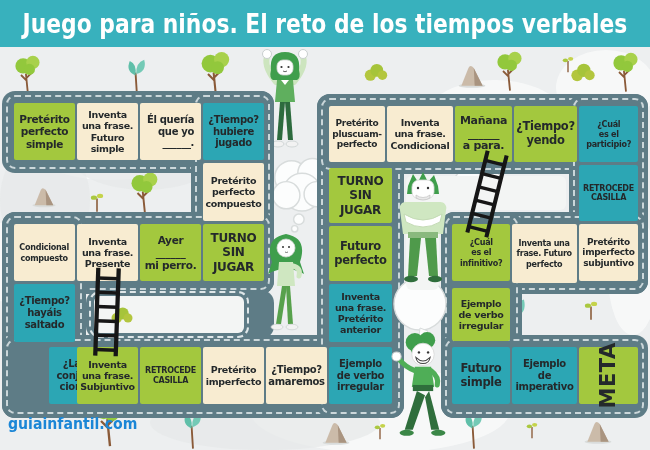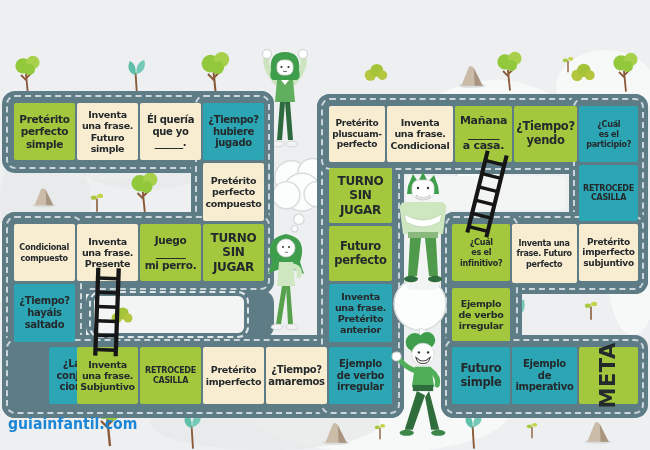--- a/index.html
+++ b/index.html
@@ -283,42 +283,42 @@
         <span>Pretérito
 perfecto
 simple</span>
       </div>
       <div class="cell cream" style="left: 77px; top: 103px; width: 61px; height: 57px; font-size: 9.5px;">
         <span>Inventa
 una frase.
 Futuro
 simple</span>
       </div>
-      <div class="cell cream" style="left: 140px; top: 103px; width: 61px; height: 57px; font-size: 10px;">
+      <div class="cell cream" style="left: 140px; top: 103px; width: 61px; height: 57px; font-size: 10px; text-align: right;">
         <span>Él quería
 que yo
 ______.</span>
       </div>
       <div class="cell teal" style="left: 203px; top: 103px; width: 61px; height: 57px; font-size: 10px;">
         <span>¿Tiempo?
 hubiere
 jugado</span>
       </div>
       <div class="cell cream" style="left: 203px; top: 163px; width: 61px; height: 58px; font-size: 9.5px;">
         <span>Pretérito
 perfecto
 compuesto</span>
       </div>
       <div class="cell green" style="left: 203px; top: 224px; width: 61px; height: 57px; font-size: 12px;">
         <span>TURNO
 SIN
 JUGAR</span>
       </div>
       <div class="cell green" style="left: 140px; top: 224px; width: 61px; height: 57px; font-size: 10.5px;">
-        <span>Juego
+        <span>Ayer
 ______
 mi perro.</span>
       </div>
       <div class="cell cream" style="left: 77px; top: 224px; width: 61px; height: 57px; font-size: 9.5px;">
         <span>Inventa
 una frase.
 Presente</span>
       </div>
       <div class="cell cream" style="left: 14px; top: 224px; width: 61px; height: 57px; font-size: 8.5px;">
         <span style="transform: scaleX(0.95);">Condicional
@@ -377,21 +377,21 @@
 perfecto</span>
       </div>
       <div class="cell cream" style="left: 387px; top: 106px; width: 66px; height: 56px; font-size: 9.5px;">
         <span>Inventa
 una frase.
 Condicional</span>
       </div>
       <div class="cell green" style="left: 455px; top: 106px; width: 57px; height: 56px; font-size: 11px;">
         <span>Mañana
 ______
-a casa.</span>
+a para.</span>
       </div>
       <div class="cell green" style="left: 514px; top: 106px; width: 63px; height: 56px; font-size: 11.5px;">
         <span>¿Tiempo?
 yendo</span>
       </div>
       <div class="cell teal" style="left: 579px; top: 106px; width: 59px; height: 56px; font-size: 8.5px;">
         <span style="transform: scaleX(0.95);">¿Cuál
 es el
 participio?</span>
       </div>
@@ -426,14 +426,17 @@
       <div class="cell teal" style="left: 512px; top: 347px; width: 65px; height: 57px; font-size: 10px;">
         <span>Ejemplo
 de
 imperativo</span>
       </div>
       <div class="cell green" style="left: 579px; top: 347px; width: 59px; height: 57px; font-size: 21px;">
         <span class="rot">META</span>
       </div>
     </div>
 
+  <div class="titlebar">
+    <span>Juego para niños. El reto de los tiempos verbales</span>
+  </div>
   <div class="watermark">guiainfantil.com</div>
 </div>
 
 </body></html>

